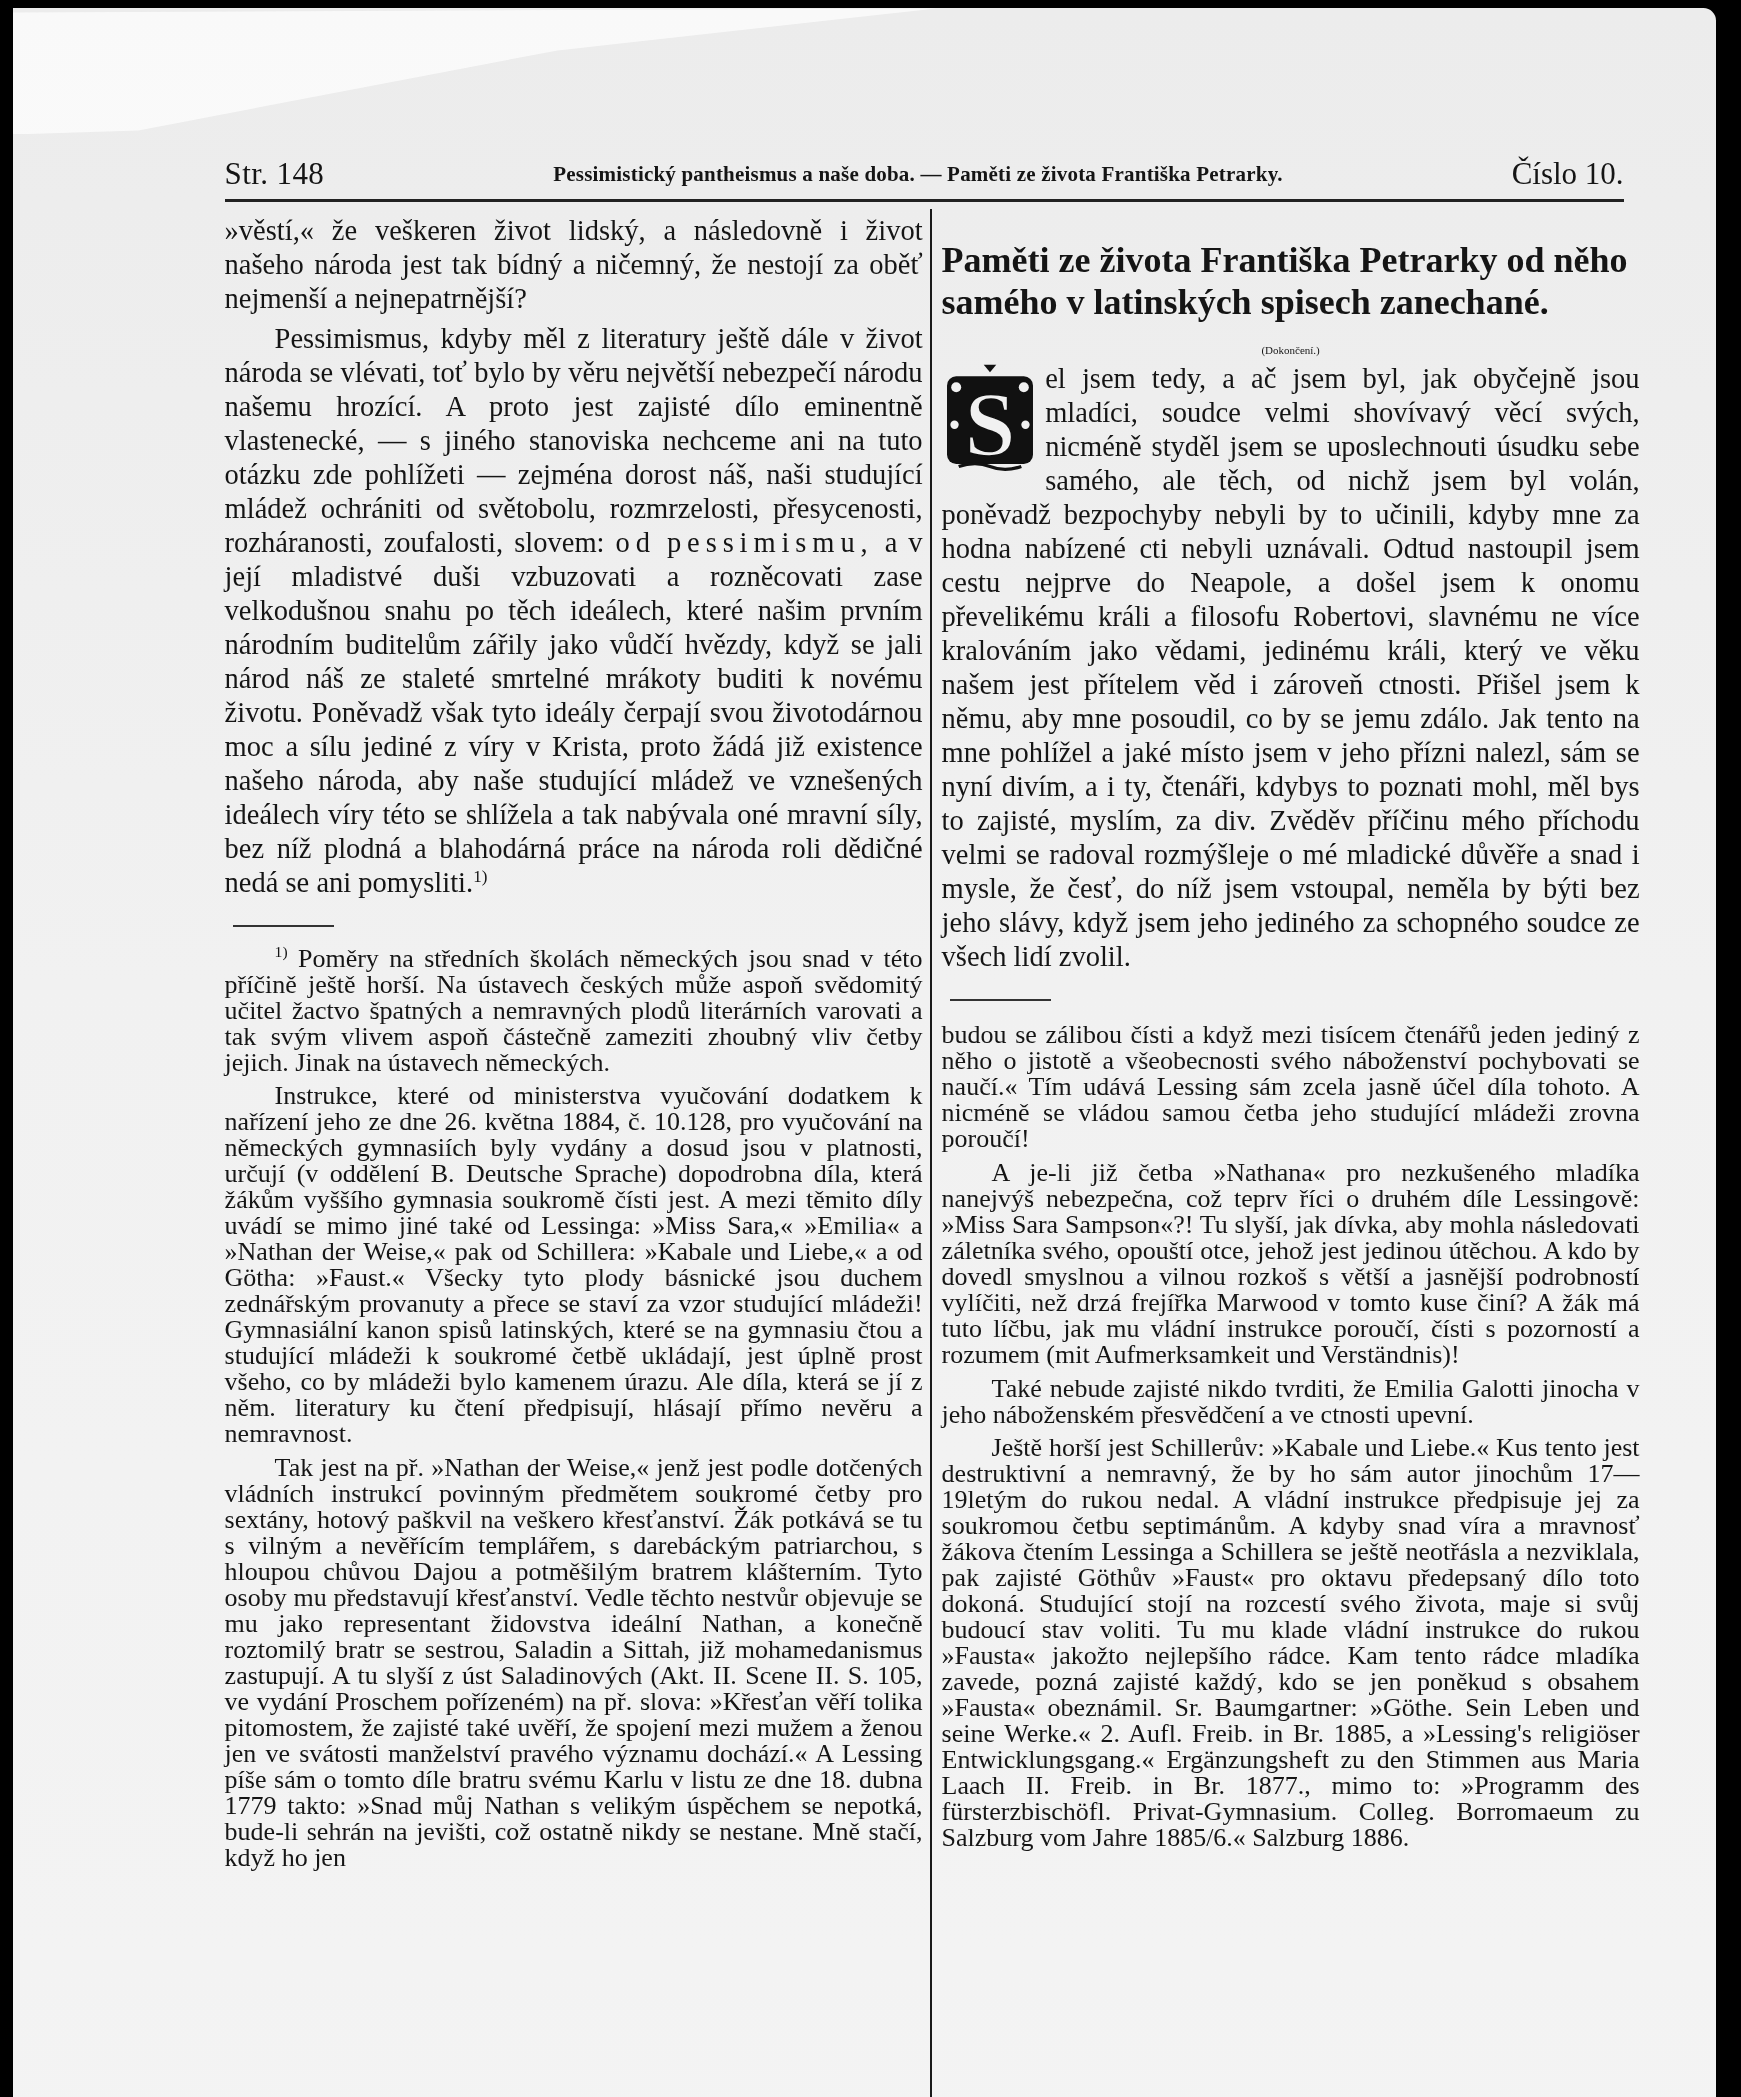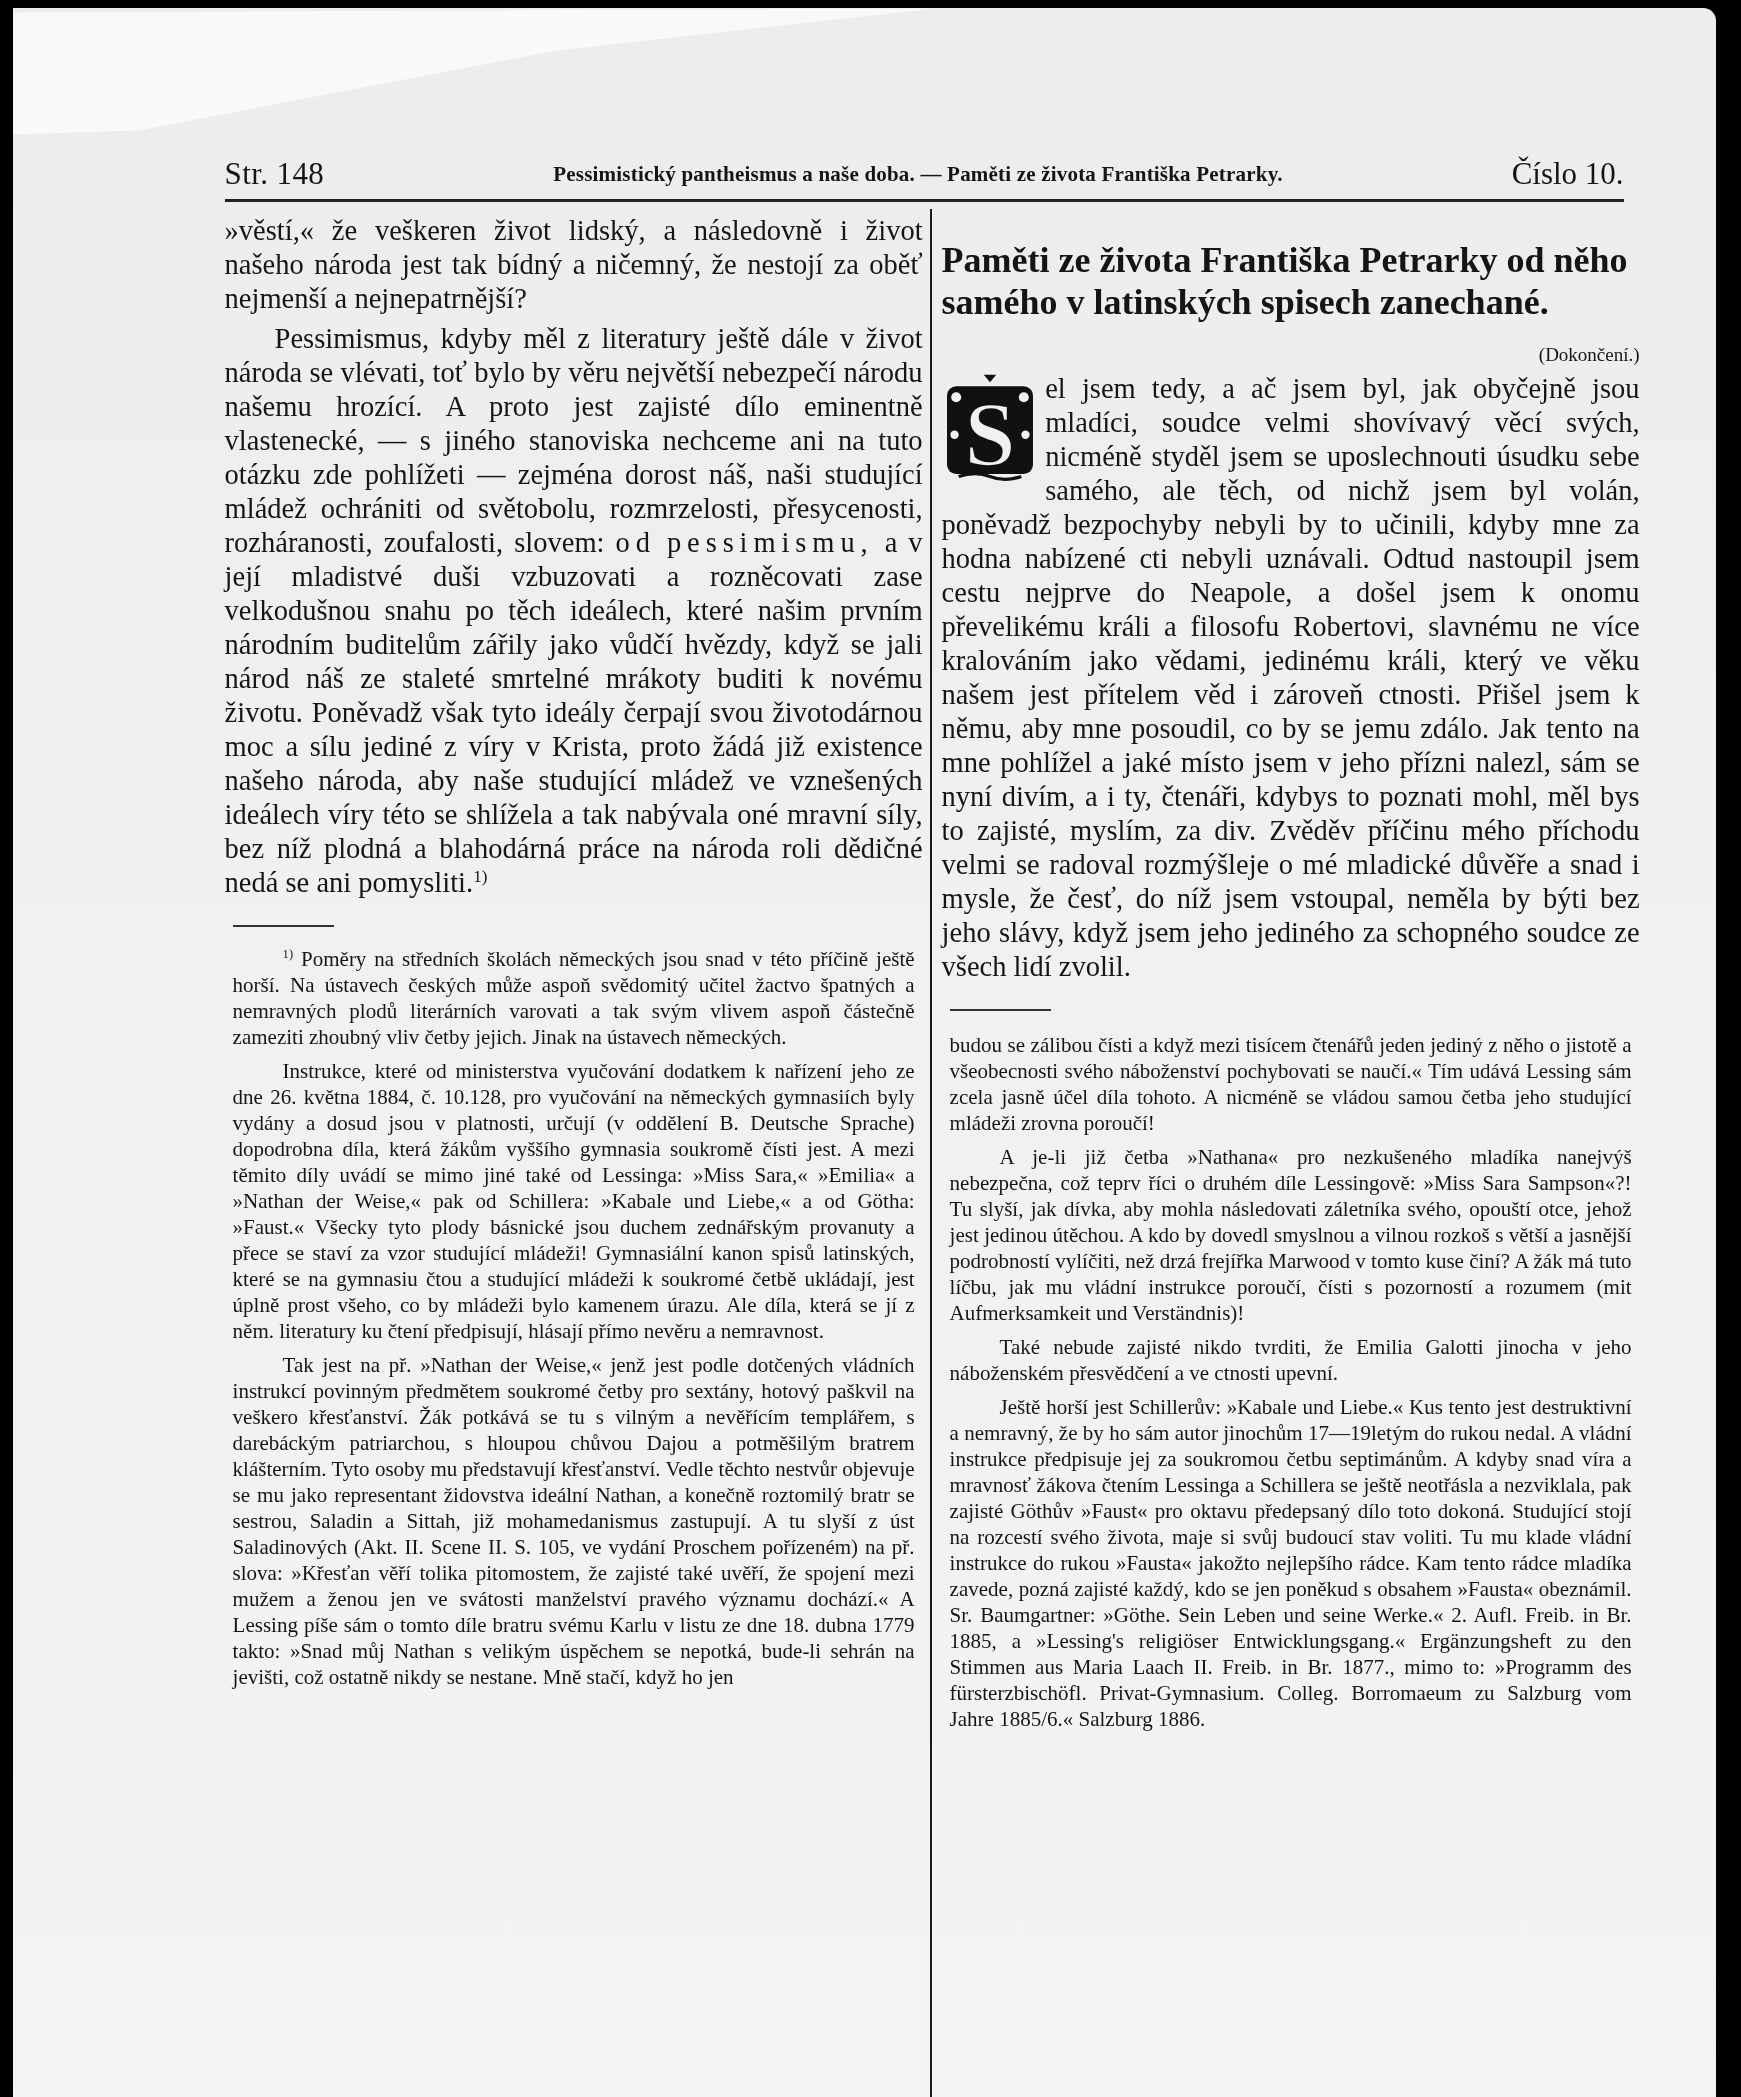--- a/index.html
+++ b/index.html
@@ -66,22 +66,22 @@
       text-align: justify;
       hyphens: manual;
     }
     .body-lg p.indent { text-indent: 50px; margin-top: 5.9px; }
     .spaced { letter-spacing: 5.9px; }
     .foot-rule {
       width: 101px; height: 2.1px; background: #333;
       margin: 25px 0 18.5px 8.4px;
     }
     .body-sm p {
-      margin: 8px;
-      font-size: 21px;
+      margin: 0;
+      font-size: 26px;
       line-height: 26px;
       text-align: justify;
     }
     .body-sm p.indent { text-indent: 50px; margin-top: 7.6px; }
     sup { font-size: 0.6em; line-height: 0; }
     
     .article-title {
       margin: 25px 0 0 0;
       font-size: 36px;
       line-height: 42px;
@@ -89,22 +89,22 @@
       text-align: left;
       font-family: "Liberation Serif", "DejaVu Serif", serif;
     }
     .byline {
       text-align: center;
       font-size: 21px;
       margin: 12.6px 0 0 0;
     }
     .byline .spaced-name { letter-spacing: 4.2px; }
     .continued {
-      text-align: right;
-      font-size: 19px;
+      text-align: center;
+      font-size: 11px;
       margin: 21px 0 5.9px 0;
     }
     .dropcap {
       float: left;
       width: 96px; height: 113px;
       margin: 0 7.6px 0 0;
       position: relative;
     }
     .dropcap svg { width: 96px; height: 113px; display: block; }
     .mid-rule {

